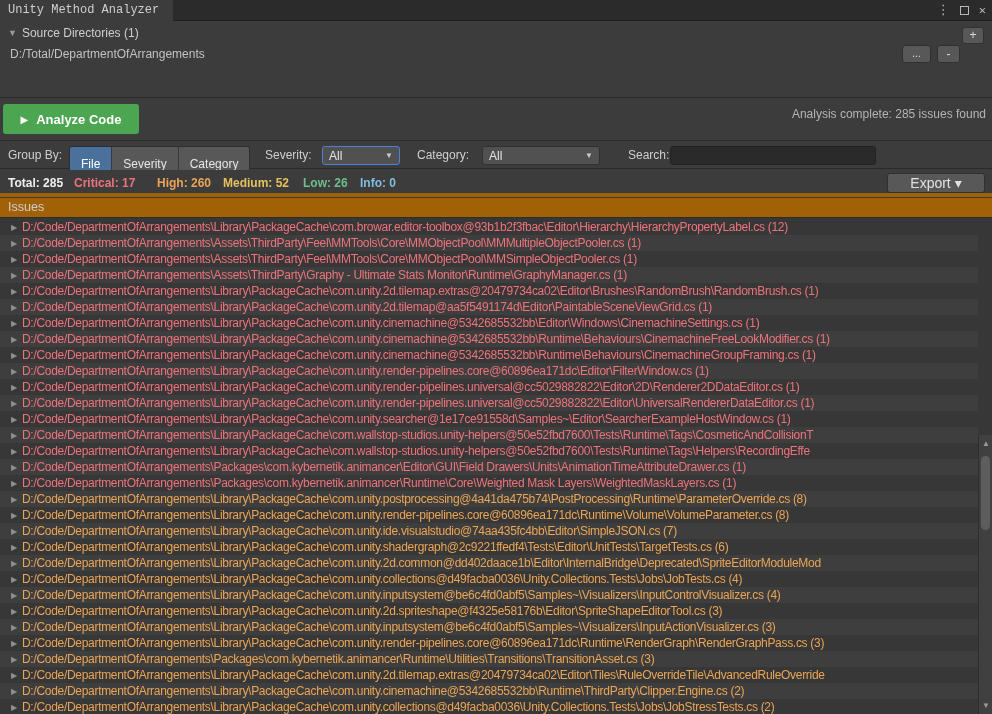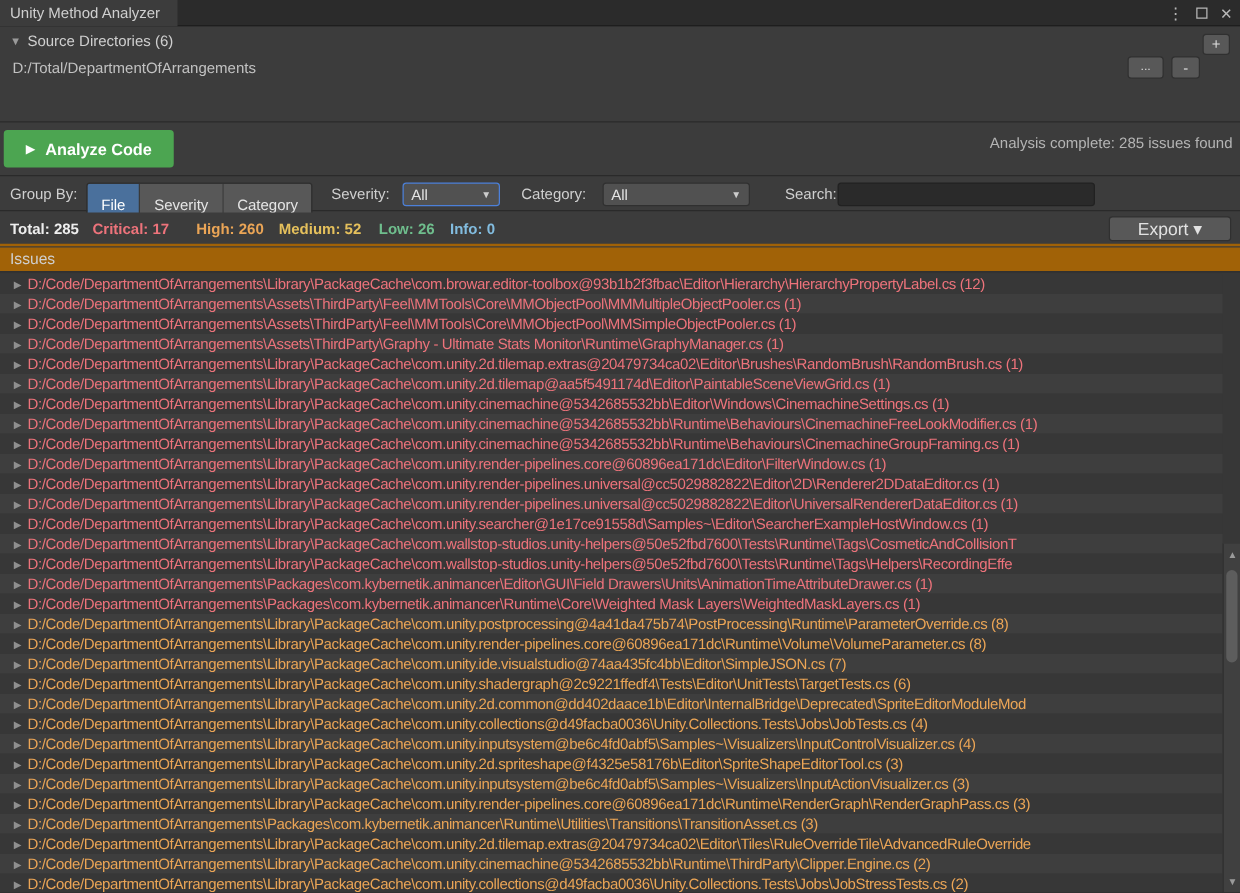--- a/index.html
+++ b/index.html
@@ -1,20 +1,20 @@
 <!DOCTYPE html>
 <html style="--critical: #ed737b; --high: #eba556; --medium: #e5c05c; --low: #6fbe8d; --info: #82bcdf; --accent_green: #4ca551; --accent_blue: #4a709c; --focus_blue: #4c80d9;"><head>
 <meta charset="utf-8">
 <style>
   * { box-sizing: border-box; margin: 0; padding: 0; }
   body { background:#202020; font-family:"Liberation Sans", sans-serif; }
   .window { position:relative; width:992px; height:714px; background:#3c3c3c; overflow:hidden; color:#d2d2d2; }
 
   
-  .titlebar { position:absolute; top:0; left:0; right:0; height:21px; background:#2b2b2b; border-bottom:1px solid #1e1e1e; }
+  .titlebar { position:absolute; top:0; left:0; right:0; height:21px; background:#2b2b2b; border-bottom:1px solid #1e1e1e;font-family:Liberation Mono, monospace; }
   .tab { position:absolute; left:0; top:0; height:21px; line-height:21px; background:#3c3c3c; padding:0 14px 0 8px; font-size:12px; color:#cfcfcf; }
   .win-icons { position:absolute; right:6px; top:0; height:21px; display:flex; align-items:center; gap:10px; }
   .kebab { color:#b8b8b8; font-size:13px; line-height:1; cursor:default; }
   .maxbox { display:inline-block; width:9px; height:9px; border:1.5px solid #b8b8b8; }
   .closex { color:#b8b8b8; font-size:12px; line-height:1; }
 
   
   .source-panel { position:absolute; top:22px; left:0; right:0; height:76px; background:#3c3c3c; border-bottom:1px solid #2a2a2a; }
   .foldout-row { position:absolute; left:8px; top:4px; display:flex; align-items:center; gap:5px; font-size:12px; color:#cfcfcf; }
   .foldout-icon { font-size:9px; color:#9a9a9a; }
@@ -42,21 +42,21 @@
   .seg-btn { height:100%; background:#585858; color:#e6e6e6; font-size:12px; border:none; border-right:1px solid #3a3a3a; padding:0 11px; line-height:17px; cursor:pointer; }
   .seg-btn:last-child { border-right:none; }
   .seg-btn.selected { background:var(--accent_blue,#4a709c); color:#ffffff; }
   .dropdown { position:absolute; top:4px; height:19px; background:#515151; border:1px solid #303030; border-radius:3px; font-size:12px; color:#e4e4e4; display:flex; align-items:center; justify-content:space-between; padding:0 6px; cursor:pointer; }
   .dd-severity { left:322px; width:78px; border:1px solid var(--focus_blue,#4c80d9); }
   .dd-category { left:482px; width:118px; }
   .dd-arrow { font-size:8px; color:#cccccc; margin-left:6px; }
   .search-input { position:absolute; left:670px; top:4px; width:206px; height:19px; background:#2a2a2a; border:1px solid #212121; border-radius:3px; color:#e0e0e0; font-size:12px; padding:0 6px; font-family:"Liberation Sans", sans-serif; }
 
   
-  .summary-row { position:absolute; top:170px; left:0; right:0; height:27px; background:#3c3c3c; border-bottom:2px solid #a16207; }
+  .summary-row { position:absolute; top:170px; left:0; right:0; height:27px; background:#3c3c3c; border-bottom:4px solid #a16207; }
   .sum { position:absolute; top:6px; font-size:12px; font-weight:bold; }
   .sum-total { left:8px; color:#eeeeee; }
   .sum-critical { left:74px; color:var(--critical,#ed737b); }
   .sum-high { left:157px; color:var(--high,#eba556); }
   .sum-medium { left:223px; color:var(--medium,#e5c05c); }
   .sum-low { left:303px; color:var(--low,#6fbe8d); }
   .sum-info { left:360px; color:var(--info,#82bcdf); }
   .export-btn { position:absolute; right:7px; top:3px; width:98px; height:20px; background:#585858; border:1px solid #303030; border-radius:3px; color:#e2e2e2; font-size:14px; cursor:pointer; }
 
   
@@ -90,21 +90,21 @@
     <div class="win-icons">
       <span class="kebab">⋮</span>
       <span class="maxbox"></span>
       <span class="closex">✕</span>
     </div>
   </div>
 
   <div class="source-panel">
     <div class="foldout-row">
       <span class="foldout-icon">▼</span>
-      <span>Source Directories (6)</span>
+      <span>Source Directories (1)</span>
     </div>
     <button class="mini-btn btn-plus">+</button>
     <div class="dir-path">D:/Total/DepartmentOfArrangements</div>
     <button class="mini-btn btn-dots">...</button>
     <button class="mini-btn btn-minus">-</button>
   </div>
 
   <div class="analyze-row">
     <button class="analyze-btn">
       <span class="play">▶</span>

